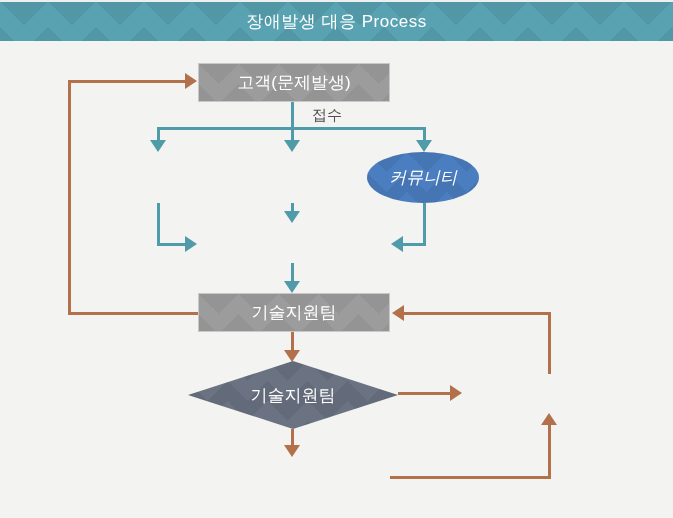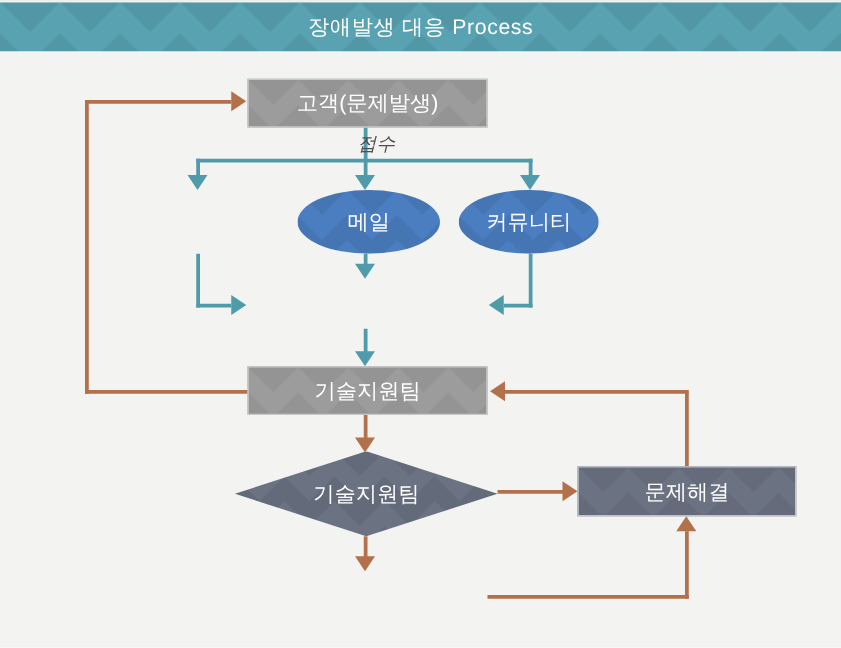--- a/index.html
+++ b/index.html
@@ -104,39 +104,33 @@
   <div class="ln orange" style="left:404px;top:312px;width:147px;height:3px;"></div>
   <div class="ah ah-left-o" style="left:392px;top:305px;"></div>
 
   <div class="ln orange" style="left:291px;top:429px;width:3px;height:17px;"></div>
   <div class="ah ah-down-o" style="left:284px;top:445px;"></div>
 
   <div class="ln orange" style="left:390px;top:476px;width:161px;height:3px;"></div>
   <div class="ln orange" style="left:548px;top:425px;width:3px;height:54px;"></div>
   <div class="ah ah-up-o" style="left:541px;top:413px;"></div>
 
-  <div class="edge-label" style="left:286px;top:106px;font-style:italic;">접수</div>
+  <div class="edge-label" style="left:312px;top:106px;">접수</div>
 
   <div class="node rect gray chev" style="left:198px;top:63px;width:192px;height:39px;">
     <span>고객(문제발생)</span>
   </div>
 
-  <div class="node ellipse chev" style="left:238px;top:152px;width:114px;height:51px;">
-    <span>메일</span>
-  </div>
-  <div class="node ellipse chev" style="left:367px;top:152px;width:112px;height:51px;">
+  <div class="node ellipse chev" style="left:367px;top:152px;width:112px;height:51px;font-style:italic;">
     <span>커뮤니티</span>
   </div>
 
 
   <div class="node rect gray chev" style="left:198px;top:293px;width:192px;height:39px;">
     <span>기술지원팀</span>
   </div>
 
   <div class="node diamond chev" style="left:188px;top:361px;width:210px;height:68px;">
     <span>기술지원팀</span>
   </div>
 
-  <div class="node rect slate chev" style="left:462px;top:373px;width:175px;height:40px;">
-    <span>문제해결</span>
-  </div>
 
 </div>
 
 </body></html>

